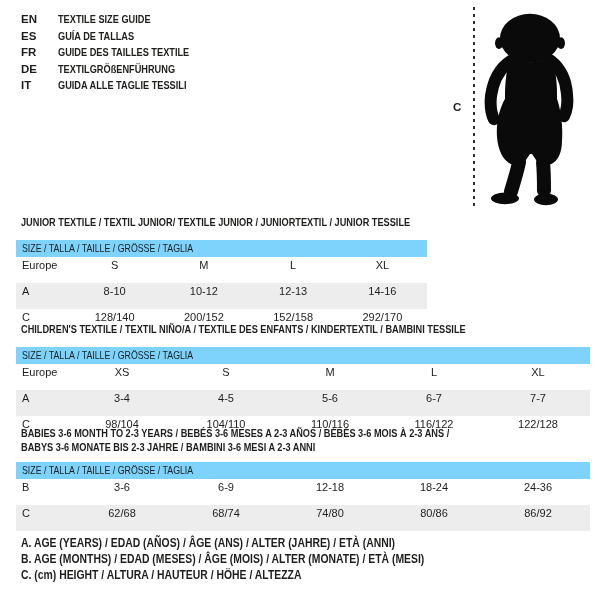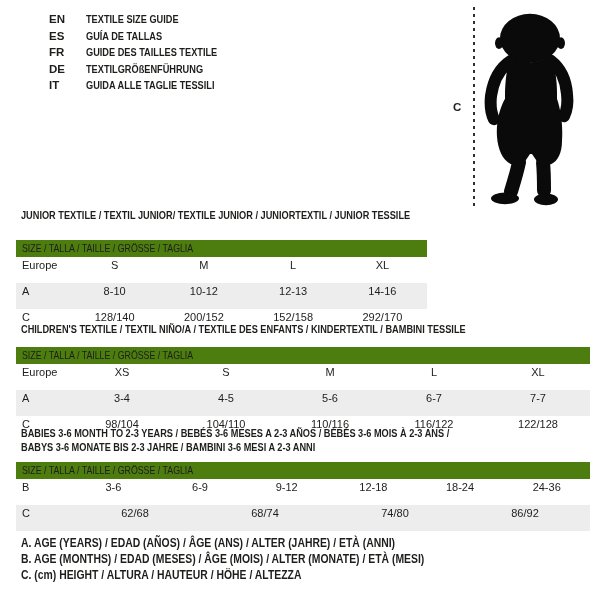--- a/index.html
+++ b/index.html
@@ -14,35 +14,35 @@
   .abs { position:absolute; }
   .cond {
     display:inline-block;
     transform:scaleX(0.8);
     transform-origin:0 50%;
     white-space:nowrap;
   }
   
   .lang-header { left:21px; top:11px; }
   .lang-row { display:flex; height:16.5px; align-items:center;
-              font-size:11.5px; font-weight:bold;margin-left:28px; }
+              font-size:11.5px; font-weight:bold; }
   .lang-code { width:37px; flex:none; }
   
   .dash-line {
     left:473px; top:7px; width:2px; height:201px;
     background:repeating-linear-gradient(to bottom,#2f2f2f 0 3px,transparent 3px 7px);
   }
   .c-label { left:453px; top:101px; font-size:11.5px; font-weight:bold; }
   .baby-svg { left:481px; top:8px; width:100px; height:205px; }
   
   .tbl-title { font-size:11.5px; font-weight:bold; line-height:14px; }
   
   .size-table { font-size:11px; }
   .thead { height:17px; line-height:17px; padding-left:6px;
-           background:#4d7c0f; }
+           background:#7dd3fc; }
   .trow { display:flex; height:26px; line-height:17px; }
   .trow.shaded { background:#ededed; }
   .tlabel { width:54px; flex:none; padding-left:6px; }
   .tval { flex:1; text-align:center; }
   .w-narrow { width:411px; }
   .w-wide { width:574px; }
   
   .footnotes { left:21px; top:535px; }
   .footnote { height:16px; font-size:13px; font-weight:bold; }
 </style>
@@ -83,21 +83,21 @@
     <path d="M30,54 C18,62 12,76 10,90 C9,100 10,108 13,114" stroke="#0a0a0a" stroke-width="12" stroke-linecap="round" fill="none"></path>
     <path d="M70,54 C80,62 85,75 86,88 C87,97 86,105 83,111" stroke="#0a0a0a" stroke-width="12" stroke-linecap="round" fill="none"></path>
     <path d="M24,93 C18,104 15,118 16,132 C17,146 22,156 30,160 L42,160 L48,151 C49,149 51,149 52,151 L58,160 L70,160 C77,157 81,148 81,136 C82,120 80,105 76,93 Z"></path>
     <path d="M38,158 C36,168 33,178 30,188" stroke="#0a0a0a" stroke-width="14" stroke-linecap="round" fill="none"></path>
     <path d="M62,158 C63,168 63,178 63,187" stroke="#0a0a0a" stroke-width="14" stroke-linecap="round" fill="none"></path>
     <ellipse cx="24" cy="195" rx="14" ry="6"></ellipse>
     <ellipse cx="65" cy="196" rx="12" ry="6"></ellipse>
   </g>
 </svg>
 
-<div class="abs tbl-title" style="left:21px; top:208px;">
+<div class="abs tbl-title" style="left:21px; top:215px;">
   <span class="cond">JUNIOR TEXTILE / TEXTIL JUNIOR/ TEXTILE JUNIOR / JUNIORTEXTIL / JUNIOR TESSILE</span>
 </div>
 <div class="abs size-table w-narrow" style="left:16px; top:240px;">
   <div class="thead">
     <span class="cond">SIZE / TALLA / TAILLE / GRÖSSE / TAGLIA</span>
   </div>
   <div class="trow">
     <span class="tlabel">Europe</span>
     <span class="tval">S</span>
     <span class="tval">M</span>
@@ -158,30 +158,30 @@
   <div><span class="cond">BABYS 3-6 MONATE BIS 2-3 JAHRE / BAMBINI 3-6 MESI A 2-3 ANNI</span></div>
 </div>
 <div class="abs size-table w-wide" style="left:16px; top:462px;">
   <div class="thead">
     <span class="cond">SIZE / TALLA / TAILLE / GRÖSSE / TAGLIA</span>
   </div>
   <div class="trow">
     <span class="tlabel">B</span>
     <span class="tval">3-6</span>
     <span class="tval">6-9</span>
-    <span class="tval">9-12</span>
     <span class="tval">12-18</span>
     <span class="tval">18-24</span>
     <span class="tval">24-36</span>
   </div>
   <div class="trow shaded">
     <span class="tlabel">C</span>
     <span class="tval">62/68</span>
     <span class="tval">68/74</span>
     <span class="tval">74/80</span>
+    <span class="tval">80/86</span>
     <span class="tval">86/92</span>
   </div>
 </div>
 
 <div class="abs footnotes">
   <div class="footnote">
     <span class="cond">A. AGE (YEARS) / EDAD (AÑOS) / ÂGE (ANS) / ALTER (JAHRE) / ETÀ (ANNI)</span>
   </div>
   <div class="footnote">
     <span class="cond">B. AGE (MONTHS) / EDAD (MESES) / ÂGE (MOIS) / ALTER (MONATE) / ETÀ (MESI)</span>

